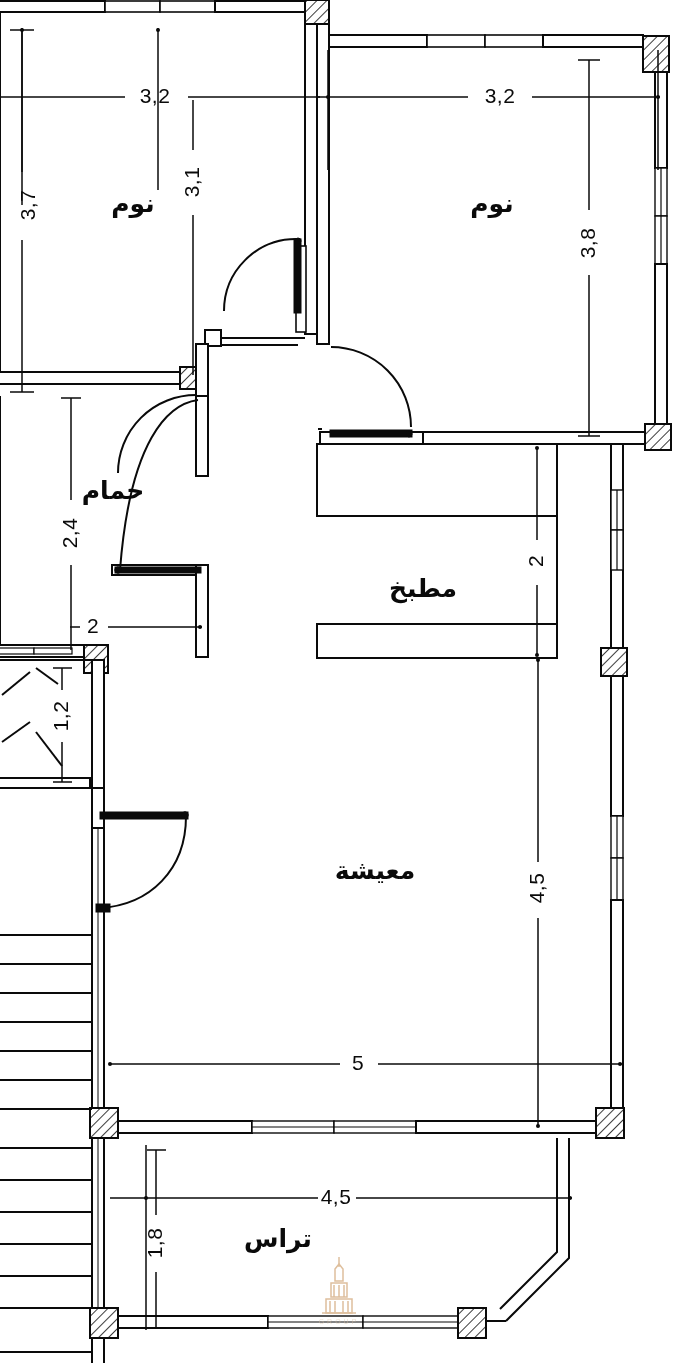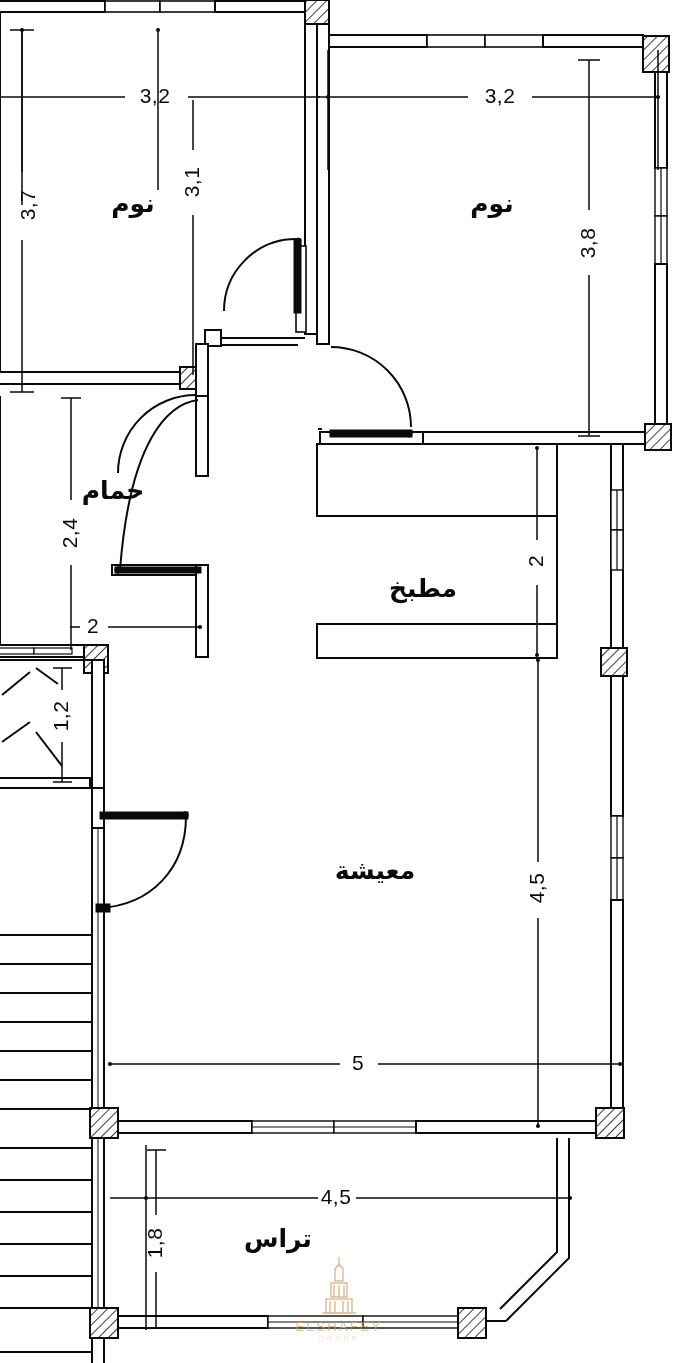--- a/index.html
+++ b/index.html
@@ -345,17 +345,16 @@
       <g fill="none" stroke="#d9b48c" stroke-width="1.5" opacity="0.85">
         <path d="M35 2 L35 12"></path>
         <path d="M31 14 L35 9 L39 14 L39 26 L31 26 Z"></path>
         <path d="M27 28 L43 28 L43 42 L27 42 Z"></path>
         <path d="M22 44 L48 44 L48 58 L22 58 Z"></path>
         <path d="M30 30 L30 42 M35 30 L35 42 M40 30 L40 42"></path>
         <path d="M26 46 L26 58 M31 46 L31 58 M39 46 L39 58 M44 46 L44 58"></path>
         <path d="M18 58 L52 58"></path>
       </g>
     </svg>
-    <div class="wm-text" style="color:#cfa878;font-family:'Liberation Sans',sans-serif;font-size:13px;letter-spacing:2.4px;opacity:.72;margin-top:2px;">ELSHAFEY</div>
     <div class="wm-sub" style="color:#d8c0a4;font-family:'Liberation Sans',sans-serif;font-size:7px;letter-spacing:3px;opacity:.5;margin-top:1px;">GROUP</div>
   </div>
 
 </div>
 
 </body></html>

